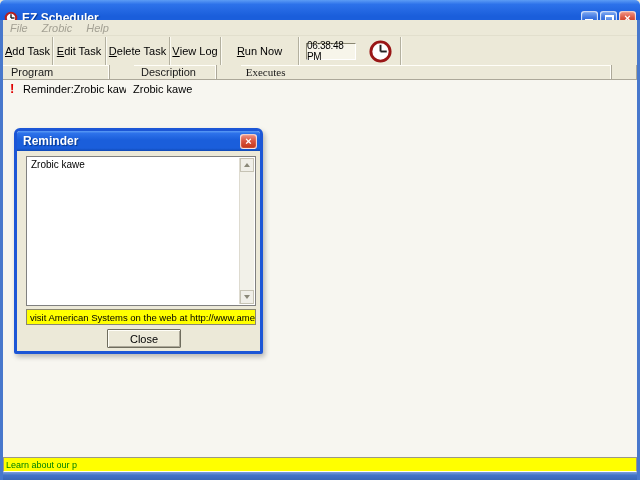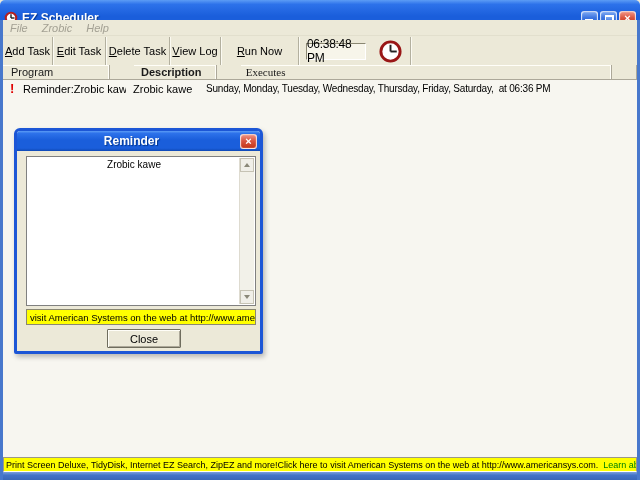--- a/index.html
+++ b/index.html
@@ -29,54 +29,54 @@
   .edge.left { left:0; } .edge.right { right:0; }
 
   .menubar { position:absolute; left:3px; right:3px; top:20px; height:16px; background:#ece9d8;
     display:flex; align-items:center; border-bottom:1px solid #e2dfcd; }
   .menuitem { padding:0 7px; color:#a3a093;font-style:italic; }
 
   .toolbar { position:absolute; left:3px; right:3px; top:37px; height:28px; background:#ece9d8;
     display:flex; align-items:stretch; }
   .tseg { display:flex; align-items:center; justify-content:center;
     border-right:1px solid #b3b09f; box-shadow:1px 0 0 #fbfaf2; color:#000; }
-  .timebox { align-self:center; margin-left:7px; width:60px; height:17px; background:#f7f5ea;
+  .timebox { align-self:center; margin-left:7px; width:50px; height:17px; background:#f7f5ea;
     border:1px solid #8a8772; border-right-color:#fff; border-bottom-color:#fff;
-    display:flex; align-items:center; justify-content:center; font-size:12px; letter-spacing:-0.3px; }
+    display:flex; align-items:center; justify-content:center; font-size:10px; letter-spacing:-0.3px; }
   .clockseg { width:40px; margin-left:5px; display:flex; align-items:center; justify-content:center;
     border-right:1px solid #b3b09f; box-shadow:1px 0 0 #fbfaf2; }
 
   
   .listview { position:absolute; left:3px; right:3px; top:65px; height:392px; background:#f7f6f0; }
   .lv-header { display:flex; height:15px; background:#ece9d8; border-bottom:1px solid #aca899;gap:24px; }
   .lv-hcell { border-right:1px solid #aca899; box-shadow:inset -1px 0 0 #fffef8, inset 0 1px 0 #fffef8;
     padding:1px 0 0 7px; color:#1a1a1a; }
   .lv-hcell.c1 { width:123px; padding-left:8px; }
-  .lv-hcell.c2 { width:95px;font-weight:bold; }
+  .lv-hcell.c2 { width:95px; }
   .lv-hcell.c3 { width:431px; padding-left:5px;font-family:Liberation Serif, serif; }
   .lv-hcell.fill { flex:1; padding:0; }
   .lv-row { display:flex; height:17px; align-items:center; position:relative; }
   .lv-cell { white-space:pre; overflow:hidden; }
   .lv-cell.c1 { width:123px; padding-left:20px; }
   .lv-cell.c2 { width:75px; padding-left:7px; }
   .lv-cell.c3 { flex:1; padding-left:5px; font-size:10px; letter-spacing:-0.2px; }
   .excl { position:absolute; left:7px; top:1px; color:#e00000; font-weight:bold; font-size:13px; }
 
   
   .marquee { position:absolute; left:3px; right:3px; top:457px; height:15px; background:#ffff00;
     border:1px solid #9b9888; border-bottom-color:#fffef2; display:flex; align-items:center;
     overflow:hidden; font-size:9px; white-space:pre; padding-left:2px; }
   .marquee .green { color:#008000; }
   .bottomedge { position:absolute; left:0; right:0; top:472px; height:8px;
     background:linear-gradient(180deg,#7ba0dd,#4373c7 40%,#3a67b8); }
 
   
   .dialog { position:absolute; left:14px; top:128px; width:249px; height:226px;
     border:3px solid #1c56d6; border-radius:6px 6px 2px 2px; background:#ece9d8;
-    box-shadow:2px 3px 5px rgba(0,0,0,.25); z-index:10;text-align:center; }
+    box-shadow:2px 3px 5px rgba(0,0,0,.25); z-index:10; }
   .dlg-titlebar { height:20px; background:linear-gradient(180deg,#5c9cf5 0%,#2d72ea 12%,#1a5edb 45%,#1a5edb 86%,#0f49b5 100%);
     border-radius:3px 3px 0 0; display:flex; align-items:center; padding:0 3px 0 6px; }
   .dlg-titlebar .dtitle { color:#fff; font-weight:bold; font-size:12px; flex:1;
     text-shadow:1px 1px 1px #00348c; }
   .dlg-body { position:relative; height:200px; }
   .dlg-text { position:absolute; left:9px; top:5px; width:230px; height:150px; background:#fff;
     border:1px solid #808080; font-size:10px; padding:2px 18px 2px 4px; overflow:hidden; }
   .sb { position:absolute; right:1px; top:1px; bottom:1px; width:15px; background:#f2f1e9;
     border-left:1px solid #dedbd0; }
   .sb-btn { position:absolute; left:0; width:14px; height:14px; background:#f0efe8;
@@ -151,21 +151,20 @@
   <div class="lv-header">
     <div class="lv-hcell c1">Program</div>
     <div class="lv-hcell c2">Description</div>
     <div class="lv-hcell c3">Executes</div>
     <div class="lv-hcell fill"></div>
   </div>
   <div class="lv-row">
     <span class="excl">!</span>
     <div class="lv-cell c1">Reminder:Zrobic kawe</div>
     <div class="lv-cell c2">Zrobic kawe</div>
-    <div class="lv-cell c3">Sunday, Monday, Tuesday, Wednesday, Thursday, Friday, Saturday,  at 06:36 PM</div>
   </div>
 </div>
 
 <div class="dialog">
   <div class="dlg-titlebar">
     <span class="dtitle">Reminder</span>
     <span class="wbtn close">
         <span class="xglyph">×</span>
       </span>
   </div>
@@ -180,15 +179,15 @@
             <span class="tri-down"></span>
           </div>
       </div>
     </div>
     <div class="dlg-banner">visit American Systems on the web at http://www.america</div>
     <div class="dlg-close">Close</div>
   </div>
 </div>
 
 <div class="marquee">
-  <span>Print Screen Deluxe, TidyDisk, Internet EZ Search, ZipEZ and more!Click here to visit American Systems on the web at http://www.americansys.com.  </span><span class="green">Learn about our p</span>
+  <span class="green">Learn about our p</span>
 </div>
 <div class="bottomedge"></div>
 
 </body></html>

